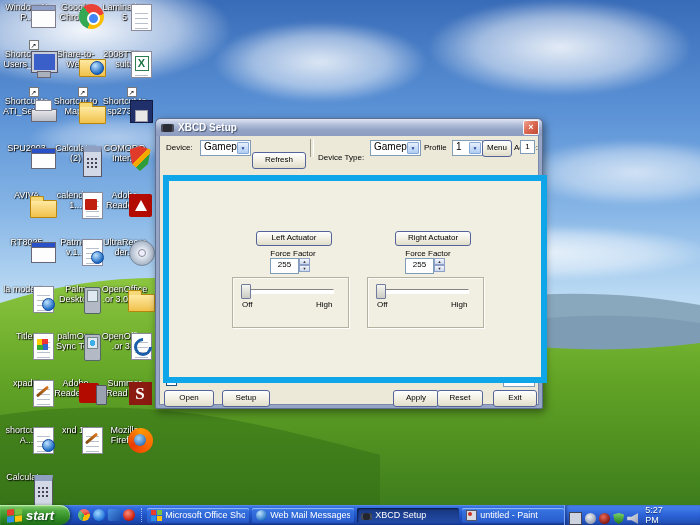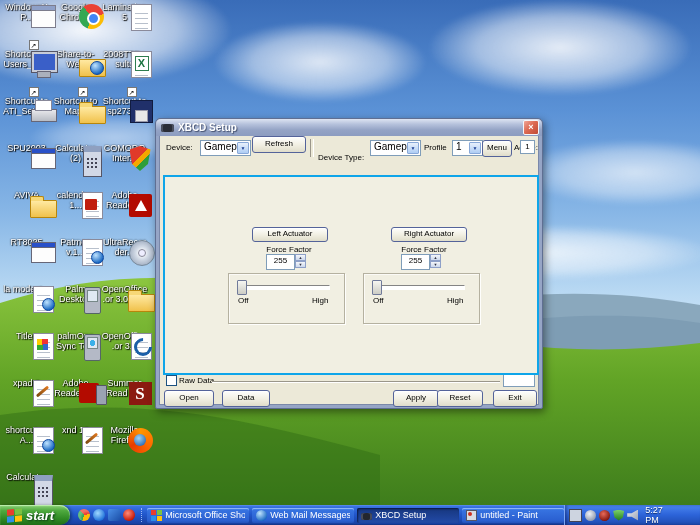--- a/index.html
+++ b/index.html
@@ -123,21 +123,21 @@
         background:linear-gradient(180deg,#fefefd 0%,#f2f0e4 50%,#e0ddca 100%);
         box-shadow:inset 0 1px 0 #fff;font-size:8px;text-align:center;line-height:13px;cursor:pointer;}
   .toolsep{position:absolute;width:2px;height:18px;border-left:1px solid #9a968a;border-right:1px solid #fff;}
   .sunkbox{position:absolute;background:#fff;border:1px solid #7f9db9;font-size:8px;text-align:center;}
   .tabs{position:absolute;left:3px;top:23px;display:flex;align-items:flex-end;z-index:3;}
   .tab{position:relative;font-size:8px;height:12px;line-height:12px;padding:0 7px;
         background:linear-gradient(180deg,#fcfcf9,#e2dfcd);border:1px solid #8e98a0;border-bottom:none;
         border-radius:2px 2px 0 0;margin-right:1px;cursor:pointer;}
   .tab.active{height:16px;line-height:15px;background:#f1efe2;z-index:4;margin-bottom:-1px;}
   .tpanel{position:absolute;left:3px;top:39px;width:372px;height:196px;background:#f1efe2;
-        border:2px solid #0ea5e9;z-index:2;}
+        border:6px solid #0ea5e9;z-index:2;}
   .actbtn{position:absolute;width:74px;height:13px;line-height:11px;top:50px;}
   .fflabel{position:absolute;top:68px;width:60px;text-align:center;font-size:8px;}
   .ffbox{position:absolute;top:77px;width:27px;height:14px;line-height:12px;}
   .spin{position:absolute;top:77px;width:11px;height:14px;display:flex;flex-direction:column;}
   .sbtn{flex:1;border:1px solid #8ea0c8;background:linear-gradient(180deg,#f4f6fa,#ccd8ec);
         font-size:4px;line-height:5px;text-align:center;color:#334;}
   .gbox{position:absolute;top:96px;width:115px;height:49px;border:1px solid #b5b1a0;
         box-shadow:1px 1px 0 rgba(255,255,255,.9),inset 1px 1px 0 rgba(255,255,255,.7);}
   .strack{position:absolute;top:108px;width:90px;height:3px;background:#fff;
         border:1px solid;border-color:#848484 #fff #fff #848484;}
@@ -176,21 +176,21 @@
   .i-office .ticn{background-repeat:no-repeat;
         background-image:linear-gradient(#e83c2f,#e83c2f),linear-gradient(#7ac143,#7ac143),
                          linear-gradient(#2e8fe8,#2e8fe8),linear-gradient(#ffc20e,#ffc20e);
         background-size:5px 5px;background-position:0 0,6px 0,0 6px,6px 6px;}
   .i-globe .ticn{border-radius:50%;background:radial-gradient(circle at 35% 30%,#bfe3ff,#1565c0 78%);}
   .i-gamepad .ticn{height:7px;margin-top:2px;background:#23262e;border-radius:3px/2px;
         box-shadow:inset 2px 0 0 #474c5c,inset -2px 0 0 #474c5c;}
   .i-paint .ticn{background:#d8dce4;border:1px solid #556;width:9px;height:9px;position:relative;}
   .i-paint .ticn::before{content:"";position:absolute;left:1px;top:1px;width:4px;height:4px;
         border-radius:50%;background:#d03020;}
-  .tray{margin-left:auto;height:20px;display:flex;align-items:center;padding:0 20px 0 4px;
+  .tray{margin-left:auto;height:20px;display:flex;align-items:flex-end;padding:0 20px 0 4px;
         background:linear-gradient(180deg,#4a86f0 0%,#2c63d8 50%,#1e4ab0 100%);
         border-left:1px solid #7ba6f5;box-shadow:inset 2px 0 3px rgba(0,0,40,.35);}
   .trayicons{display:flex;align-items:center;gap:3px;}
   .tri{width:11px;height:11px;cursor:pointer;}
   .i-traydisplay.tri{background:#cdd4e0;border:1px solid #445;}
   .i-trayupdate.tri{border-radius:50%;background:radial-gradient(circle at 40% 35%,#eef2f8,#8a94a8 80%);}
   .i-trayav.tri{border-radius:50%;background:radial-gradient(circle at 40% 35%,#e86a5a,#7a0e06 80%);}
   .i-trayshield.tri{clip-path:polygon(50% 0,100% 14%,88% 72%,50% 100%,12% 72%,0 14%);
         background:linear-gradient(180deg,#7ad06a,#1f7a18);}
   .i-trayvol.tri{background:linear-gradient(135deg,#e8eaf0,#9aa2b4);clip-path:polygon(0 35%,40% 35%,100% 0,100% 100%,40% 65%,0 65%);}
@@ -352,21 +352,21 @@
   <div class="dwin">
     <div class="dtitle">
       <span class="ticon"></span>
       <span class="ttext">XBCD Setup</span>
       <span class="closebtn">×</span>
     </div>
     <div class="dbody">
 
       <span class="dlabel" style="left:6px;top:7px">Device:</span>
       <span class="combo" style="left:40px;top:4px;width:46px">Gamepad</span>
-      <span class="xpbtn" style="left:92px;top:0;width:52px">Refresh</span>
+      <span class="xpbtn" style="left:92px;top:16px;width:52px">Refresh</span>
       <span class="toolsep" style="left:150px;top:3px"></span>
       <span class="dlabel" style="left:158px;top:17px">Device Type:</span>
       <span class="combo" style="left:210px;top:4px;width:46px">Gamepad</span>
       <span class="dlabel" style="left:264px;top:7px">Profile</span>
       <span class="combo" style="left:292px;top:4px;width:26px">1</span>
       <span class="xpbtn" style="left:322px;top:4px;width:28px">Menu</span>
       <span class="dlabel" style="left:354px;top:7px">Active:</span>
       <span class="sunkbox" style="left:360px;top:4px;width:13px;height:12px;line-height:12px">1</span>
 
 
@@ -395,21 +395,21 @@
         <span class="slbl" style="left:147px">High</span>
         <span class="slbl" style="left:208px">Off</span>
         <span class="slbl" style="left:282px">High</span>
       </div>
 
       <span class="chk"></span>
       <span class="dlabel" style="left:19px;top:240px">Raw Data</span>
       <span class="hline"></span>
       <span class="sunkbox" style="left:343px;top:238px;width:30px;height:11px"></span>
       <span class="xpbtn" style="left:4px;top:254px;width:48px">Open</span>
-      <span class="xpbtn" style="left:62px;top:254px;width:46px">Data</span>
+      <span class="xpbtn" style="left:62px;top:254px;width:46px">Setup</span>
       <span class="xpbtn" style="left:233px;top:254px;width:44px">Apply</span>
       <span class="xpbtn" style="left:277px;top:254px;width:44px">Reset</span>
       <span class="xpbtn" style="left:333px;top:254px;width:42px">Exit</span>
     </div>
   </div>
 </div>
 
 <div class="taskbar">
   <div class="startbtn">
     <span class="winflag"></span>

